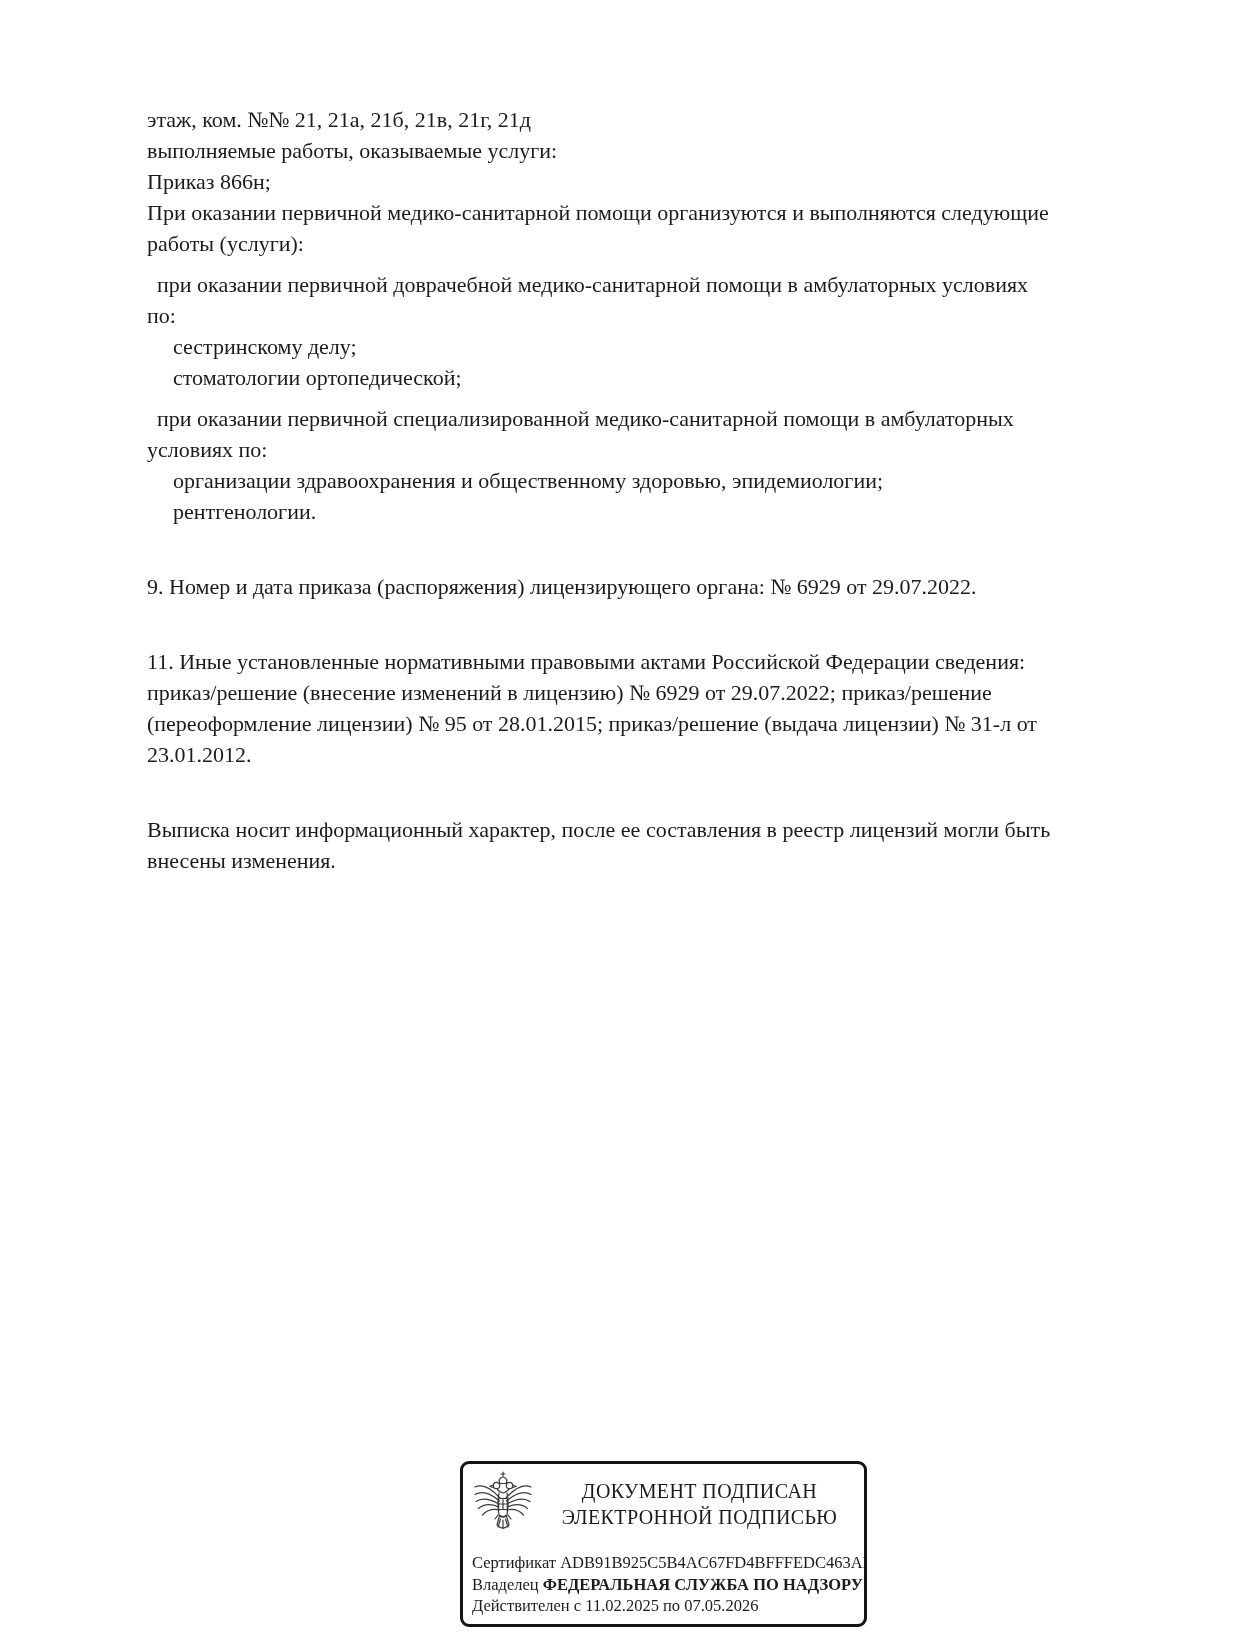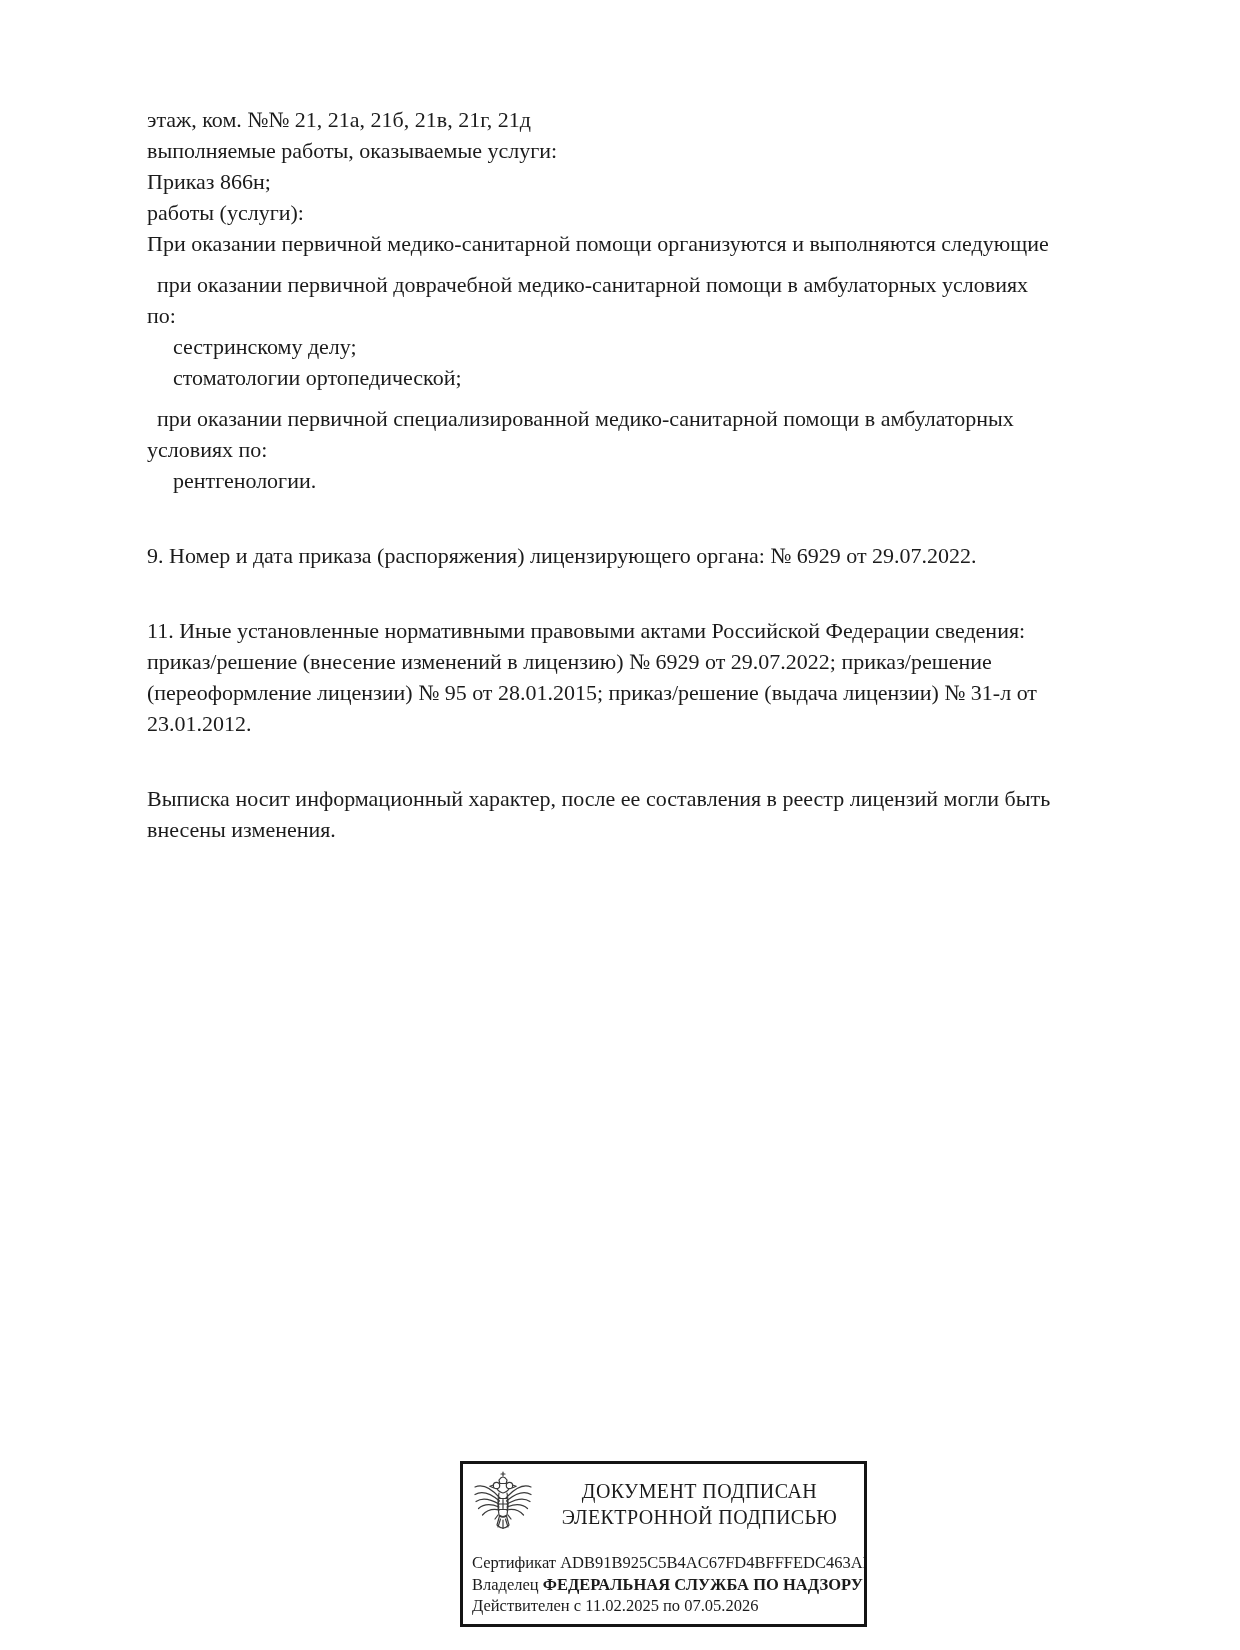--- a/index.html
+++ b/index.html
@@ -30,21 +30,21 @@
   .line.indent-2 { padding-left: 26px; }
 
   .stamp {
     position: absolute;
     left: 460px;
     top: 1461px;
     width: 407px;
     height: 166px;
     box-sizing: border-box;
     border: 3px solid #141414;
-    border-radius: 0;
+    border-radius: 9px;
     background: #ffffff;
     overflow: hidden;
   }
   .emblem {
     position: absolute;
     left: 10px;
     top: 6px;
     width: 60px;
     height: 74px;
   }
@@ -74,28 +74,29 @@
 </head>
 <body>
 
 <div class="page">
 
   <div class="doc-text">
       <div class="block">
         <div class="line indent-0">этаж, ком. №№ 21, 21а, 21б, 21в, 21г, 21д</div>
         <div class="line indent-0">выполняемые работы, оказываемые услуги:</div>
         <div class="line indent-0">Приказ 866н;</div>
+        <div class="line indent-0">При оказании первичной медико-санитарной помощи организуются и выполняются следующие</div>
         <div class="line indent-0">работы (услуги):</div>
-        <div class="line indent-0">При оказании первичной медико-санитарной помощи организуются и выполняются следующие</div>
         <div class="line indent-1">при оказании первичной доврачебной медико-санитарной помощи в амбулаторных условиях</div>
         <div class="line indent-0">по:</div>
         <div class="line indent-2">сестринскому делу;</div>
         <div class="line indent-2">стоматологии ортопедической;</div>
         <div class="line indent-1">при оказании первичной специализированной медико-санитарной помощи в амбулаторных</div>
         <div class="line indent-0">условиях по:</div>
+        <div class="line indent-2">организации здравоохранения и общественному здоровью, эпидемиологии;</div>
         <div class="line indent-2">рентгенологии.</div>
       </div>
       <div class="block">
         <div class="line indent-0">9. Номер и дата приказа (распоряжения) лицензирующего органа: № 6929 от 29.07.2022.</div>
       </div>
       <div class="block">
         <div class="line indent-0">11. Иные установленные нормативными правовыми актами Российской Федерации сведения:</div>
         <div class="line indent-0">приказ/решение (внесение изменений в лицензию) № 6929 от 29.07.2022; приказ/решение</div>
         <div class="line indent-0">(переоформление лицензии) № 95 от 28.01.2015; приказ/решение (выдача лицензии) № 31-л от</div>
         <div class="line indent-0">23.01.2012.</div>

